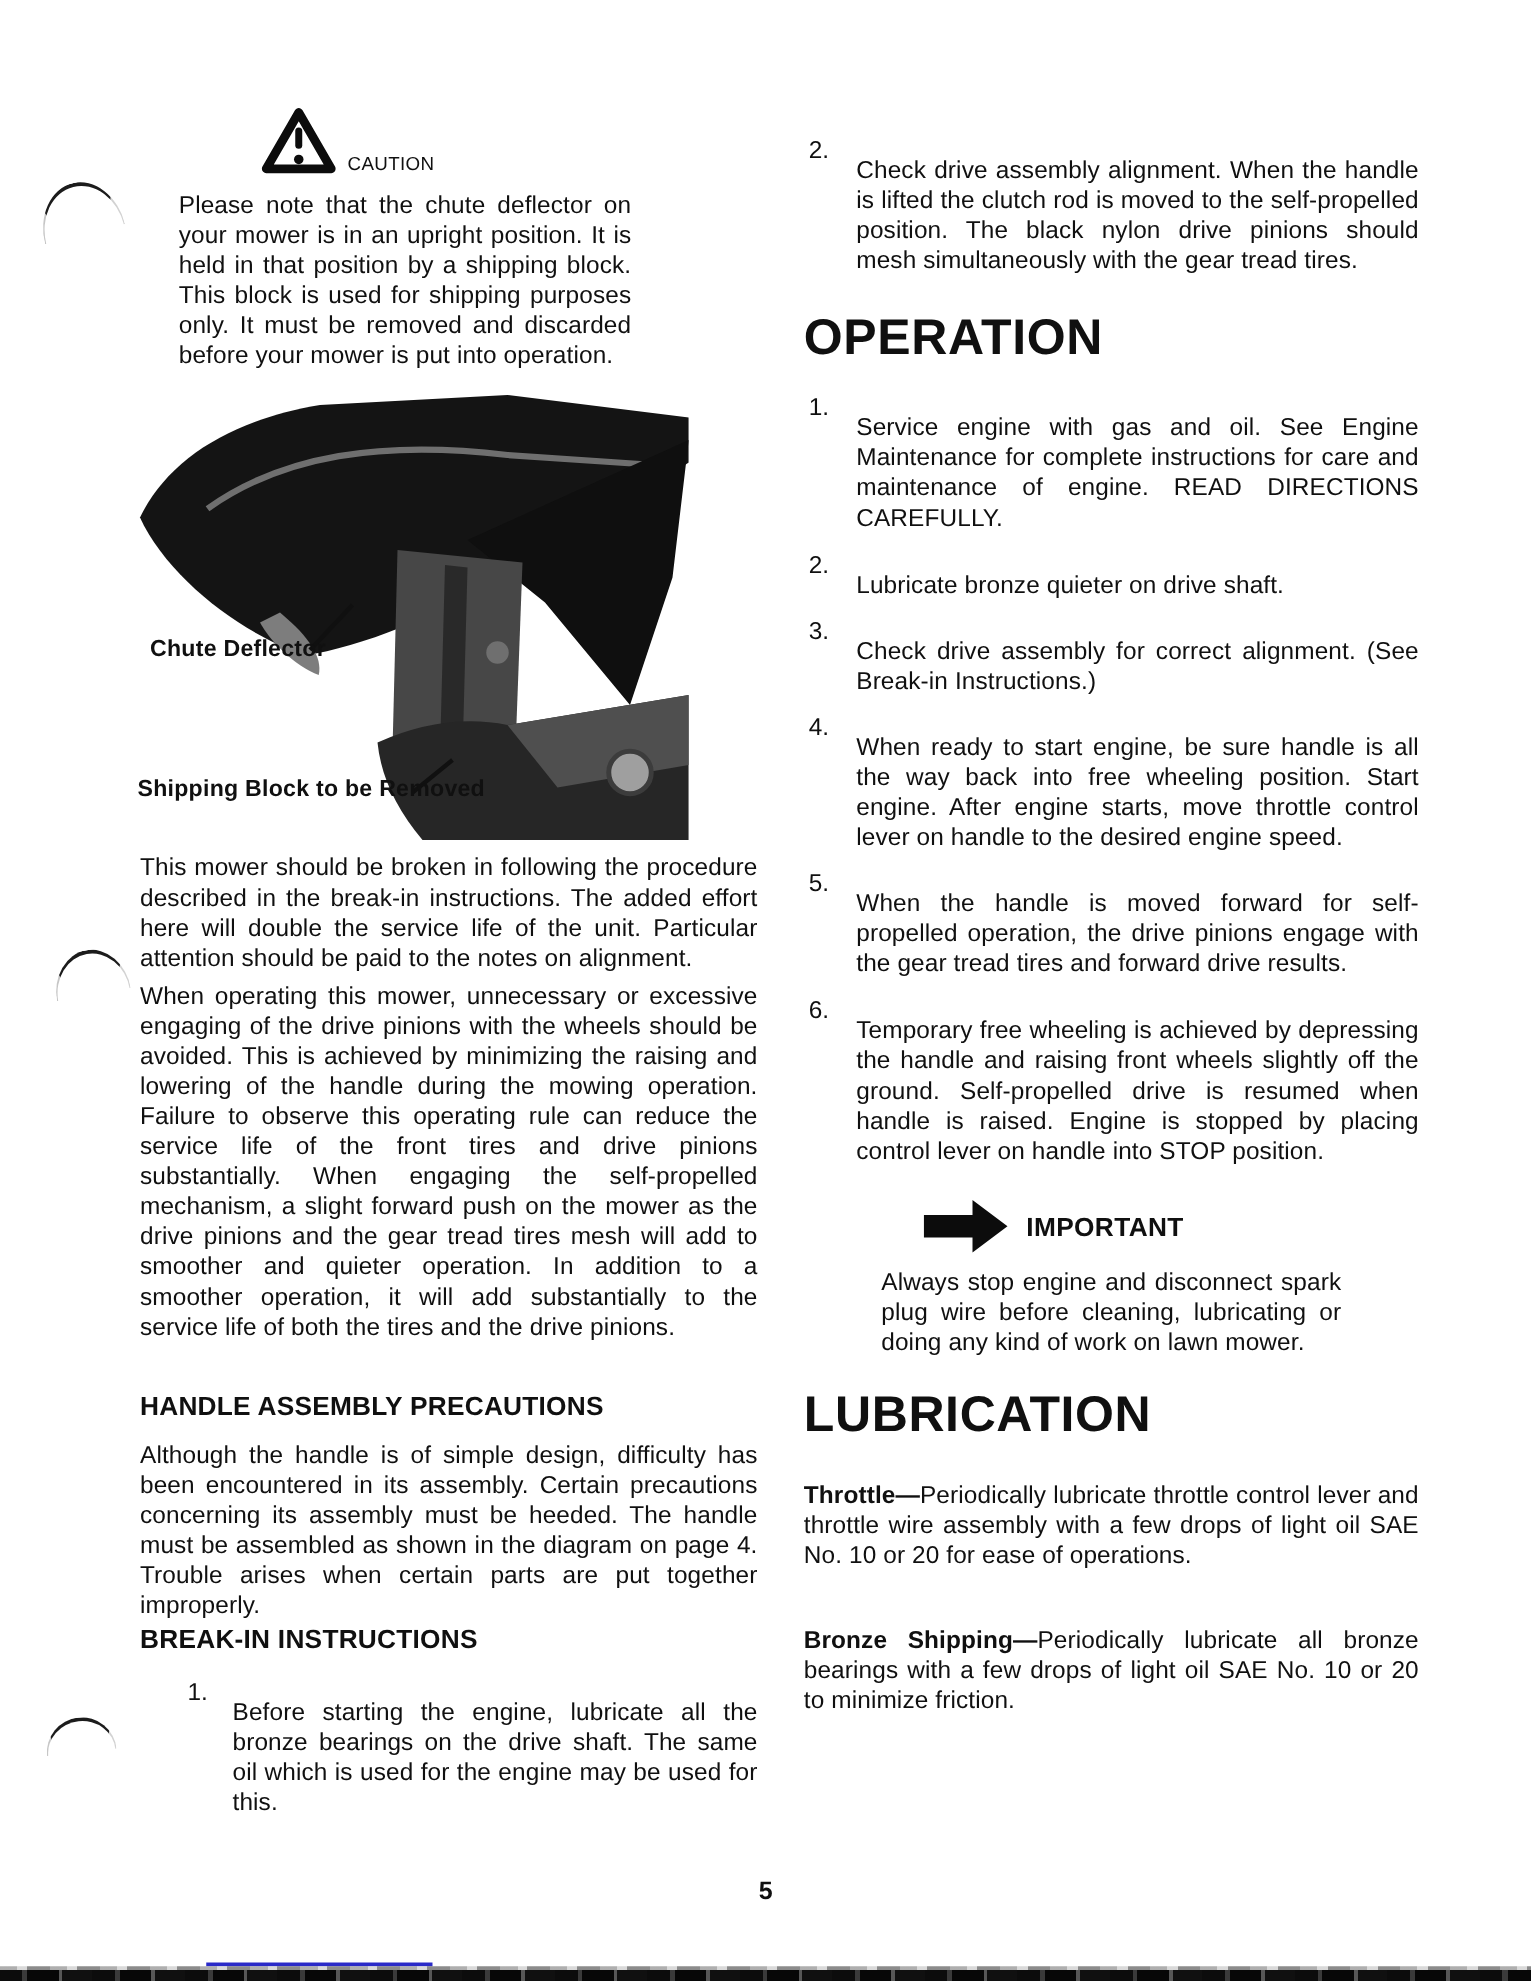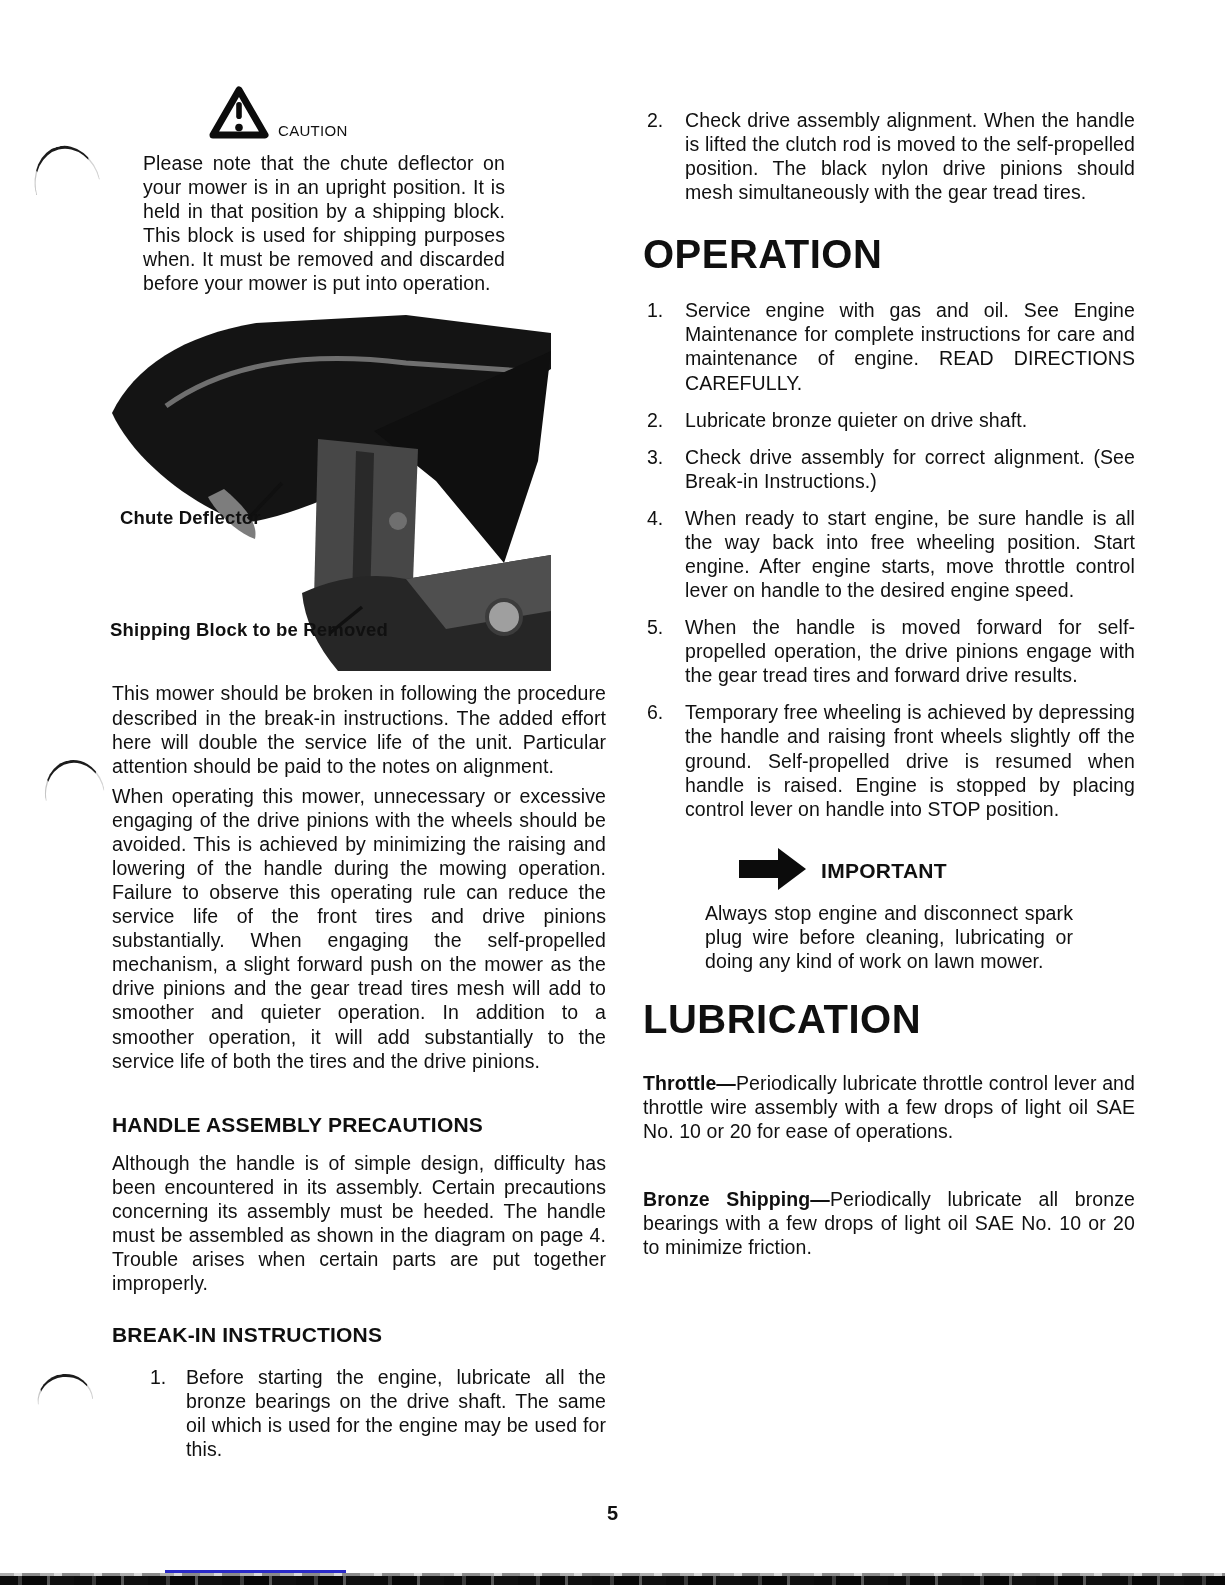--- a/index.html
+++ b/index.html
@@ -18,21 +18,21 @@
   
   .caution-head{display:flex;align-items:flex-end;gap:8px;padding-left:96px;}
   .caution-title{font-weight:normal;font-size:15px;padding-bottom:6px;letter-spacing:.3px;}
   .caution-body{margin-top:6px;margin-left:31px;width:362px;}
   
   .figure{position:relative;width:445px;height:360px;margin-top:16px;margin-left:-6px;}
   .fig-label{position:absolute;font-weight:bold;font-size:18.5px;letter-spacing:.2px;white-space:nowrap;}
   
   .li-row{display:flex;margin-top:13px;}
   .li-row .num{flex:none;width:42px;font-size:19.5px;line-height:1.235;padding-left:4px;}
-  .li-row .li-text{flex:1;}
+  .li-row .li-text{flex:1;margin-top:16px;}
   .left-li .num{width:40px;margin-left:34px;}
   
   .imp-head{display:flex;align-items:center;gap:14px;padding-left:96px;margin-top:26px;}
   .imp-title{font-weight:bold;font-size:21px;letter-spacing:.3px;text-align:right;}
   .imp-body{margin-top:6px;margin-left:62px;width:368px;}
   .lead{font-weight:bold;}
   
   #page-number{position:absolute;left:0;top:1502px;width:1225px;text-align:center;font-weight:bold;font-size:20px;}
   
   .arc{position:absolute;border-top:3px solid #1c1c1c;border-left:1px solid rgba(30,30,30,.25);
@@ -56,21 +56,21 @@
     <span>
       <svg width="62" height="56" viewBox="0 0 62 56" aria-hidden="true">
         <path d="M31 5 L57 50 L5 50 Z" fill="none" stroke="#0c0c0c" stroke-width="7" stroke-linejoin="round"></path>
         <rect x="28.2" y="17" width="5.6" height="17" rx="2.8" fill="#0c0c0c"></rect>
         <circle cx="31" cy="42.5" r="3.8" fill="#0c0c0c"></circle>
       </svg>
     </span>
     <span class="caution-title">CAUTION</span>
   </div>
 
-  <div class="bt caution-body">Please note that the chute deflector on your mower is in an upright position. It is held in that position by a shipping block. This block is used for shipping purposes when. It must be removed and discarded before your mower is put into operation.</div>
+  <div class="bt caution-body">Please note that the chute deflector on your mower is in an upright position. It is held in that position by a shipping block. This block is used for shipping purposes only. It must be removed and discarded before your mower is put into operation.</div>
 
   <div class="figure">
     <svg width="445" height="360" viewBox="0 0 445 360" aria-hidden="true">
       <path d="M6,102 C28,56 78,24 150,12 L300,4 L445,22 L445,58 L330,132 C262,172 190,205 138,212 C88,196 28,150 6,102 Z" fill="#141414"></path>
       <path d="M60,95 C120,52 200,40 300,52 L418,60" stroke="#8d8d8d" stroke-width="5" fill="none" opacity="0.75"></path>
       <path d="M268,120 L445,40 L432,150 L398,252 L330,170 Z" fill="#0f0f0f"></path>
       <path d="M118,178 C142,198 152,214 149,228 C130,221 110,201 102,186 Z" fill="#7d7d7d"></path>
       <path d="M212,128 L312,138 L306,298 L208,288 Z" fill="#474747"></path>
       <path d="M250,140 L268,142 L264,292 L246,290 Z" fill="#1d1d1d" opacity="0.7"></path>
       <circle cx="292" cy="210" r="9" fill="#6f6f6f"></circle>
@@ -83,21 +83,21 @@
     <span class="fig-label" style="left:14px;top:196px;">Chute Deflector</span>
     <span class="fig-label" style="left:4px;top:308px;">Shipping Block to be Removed</span>
   </div>
 
   <div class="bt" style="margin-top:10px;">This mower should be broken in following the procedure described in the break-in instructions. The added effort here will double the service life of the unit. Particular attention should be paid to the notes on alignment.</div>
   <div class="bt mt6">When operating this mower, unnecessary or excessive engaging of the drive pinions with the wheels should be avoided. This is achieved by minimizing the raising and lowering of the handle during the mowing operation. Failure to observe this operating rule can reduce the service life of the front tires and drive pinions substantially. When engaging the self-propelled mechanism, a slight forward push on the mower as the drive pinions and the gear tread tires mesh will add to smoother and quieter operation. In addition to a smoother operation, it will add substantially to the service life of both the tires and the drive pinions.</div>
 
   <div class="h-small" style="margin-top:40px;">HANDLE ASSEMBLY PRECAUTIONS</div>
   <div class="bt" style="margin-top:14px;">Although the handle is of simple design, difficulty has been encountered in its assembly. Certain precautions concerning its assembly must be heeded. The handle must be assembled as shown in the diagram on page 4. Trouble arises when certain parts are put together improperly.</div>
 
-  <div class="h-small" style="margin-top:28px;">BREAK-IN INSTRUCTIONS</div>
+  <div class="h-small" style="margin-top:4px;">BREAK-IN INSTRUCTIONS</div>
   <div class="li-row left-li" style="margin-top:18px;">
     <span class="num">1.</span>
     <div class="bt li-text">Before starting the engine, lubricate all the bronze bearings on the drive shaft. The same oil which is used for the engine may be used for this.</div>
   </div>
 
 </div>
 
 <div class="col" id="right-col">
 
   <div class="li-row" style="margin-top:0;">

